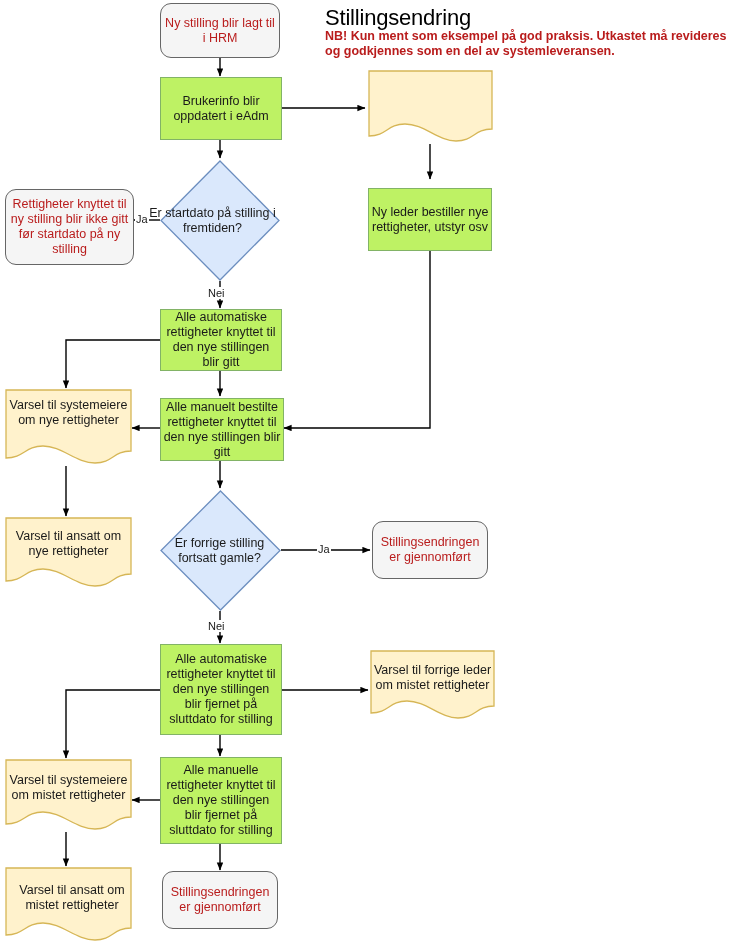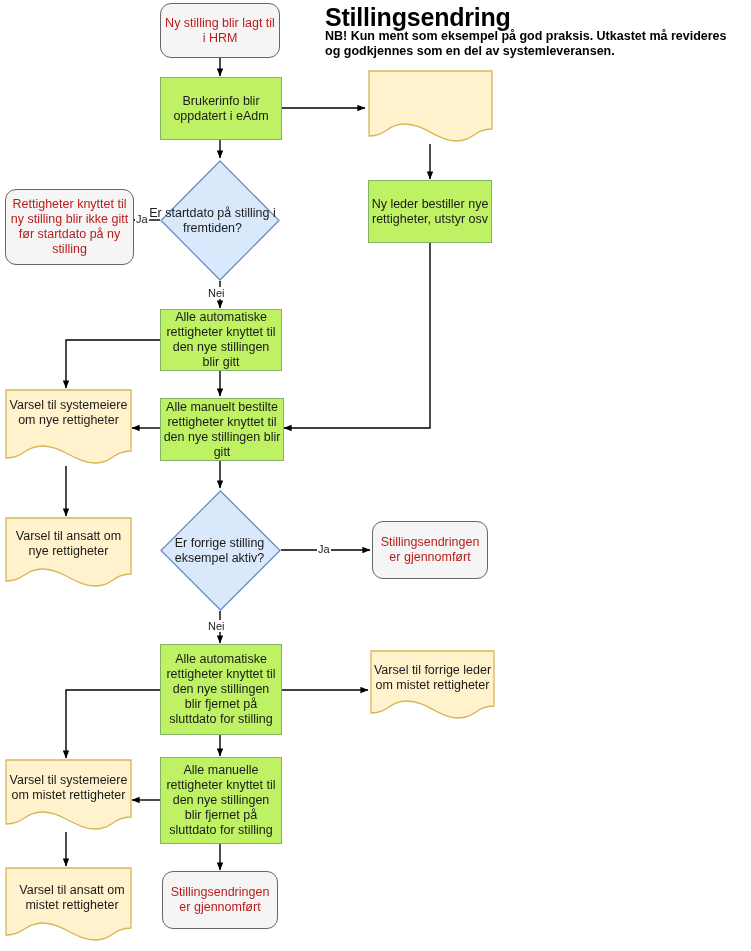--- a/index.html
+++ b/index.html
@@ -94,31 +94,31 @@
     z-index: 2;
   }
   #title-block {
     position: absolute;
     left: 325px;
     top: 4px;
     width: 420px;
     z-index: 4;
   }
   #flow-title {
-    font-size: 25px;
-    font-weight: bold;
+    font-size: 22px;
+    font-weight: normal;
     color: #000000;
     letter-spacing: -0.2px;
     line-height: 27px;
     margin: 0;
   }
   #flow-subtitle {
     font-size: 12.5px;
     font-weight: bold;
-    color: #000000;
+    color: #b91c1c;
     line-height: 15px;
     margin: 0;
     margin-top: -2px;
   }
 </style>
 </head>
 <body>
 
 <div id="canvas">
 
@@ -189,21 +189,21 @@
   <div class="node n-proc" style="left:160px;top:77px;width:122px;height:63px;">
     <span class="lbl">Brukerinfo blir oppdatert i eAdm</span>
   </div>
 
   <div class="node n-doc" style="left:368px;top:70px;width:125px;height:74px;">
     <svg class="doc-svg" width="125" height="74" viewBox="0 0 125 74" preserveAspectRatio="none">
       <path d="M1,1 L124,1 L124,59 C106,59 106,71 88,71 C70,71 56,54 37,54 C19,54 19,66 1,66 Z" fill="#fff2cc" stroke="#d6b656" stroke-width="1.3"></path>
     </svg>
   </div>
 
-  <div class="node n-proc" style="left:368px;top:180px;width:124px;height:63px;">
+  <div class="node n-proc" style="left:368px;top:188px;width:124px;height:63px;">
     <span class="lbl">Ny leder bestiller nye rettigheter, utstyr osv</span>
   </div>
 
   <div class="node n-dec" style="left:160px;top:160px;width:120px;height:121px;">
     <svg class="dia-svg" width="120" height="121" viewBox="0 0 120 121">
       <path d="M60,1 L119,60.5 L60,120 L1,60.5 Z" fill="#dae8fc" stroke="#6c8ebf" stroke-width="1.3"></path>
     </svg>
     <span class="lbl" style="width:150px;margin-left:-15px;">Er startdato på stilling i fremtiden?</span>
   </div>
 
@@ -230,21 +230,21 @@
     <svg class="doc-svg" width="127" height="72" viewBox="0 0 127 72" preserveAspectRatio="none">
       <path d="M1,1 L126,1 L126,57 C108,57 108,69 90,69 C71,69 57,52 38,52 C20,52 19,64 1,64 Z" fill="#fff2cc" stroke="#d6b656" stroke-width="1.3"></path>
     </svg>
     <span class="lbl" style="margin-top:12px;">Varsel til ansatt om nye rettigheter</span>
   </div>
 
   <div class="node n-dec" style="left:160px;top:490px;width:121px;height:121px;">
     <svg class="dia-svg" width="121" height="121" viewBox="0 0 121 121">
       <path d="M60.5,1 L120,60.5 L60.5,120 L1,60.5 Z" fill="#dae8fc" stroke="#6c8ebf" stroke-width="1.3"></path>
     </svg>
-    <span class="lbl" style="width:125px;margin-left:-2px;">Er forrige stilling eksempel aktiv?</span>
+    <span class="lbl" style="width:125px;margin-left:-2px;">Er forrige stilling fortsatt gamle?</span>
   </div>
 
   <div class="node n-term" style="left:372px;top:521px;width:116px;height:58px;">
     <span class="lbl">Stillingsendringen er gjennomført</span>
   </div>
 
   <div class="node n-proc" style="left:160px;top:644px;width:122px;height:91px;">
     <span class="lbl">Alle automatiske rettigheter knyttet til den nye stillingen blir fjernet på sluttdato for stilling</span>
   </div>
 

